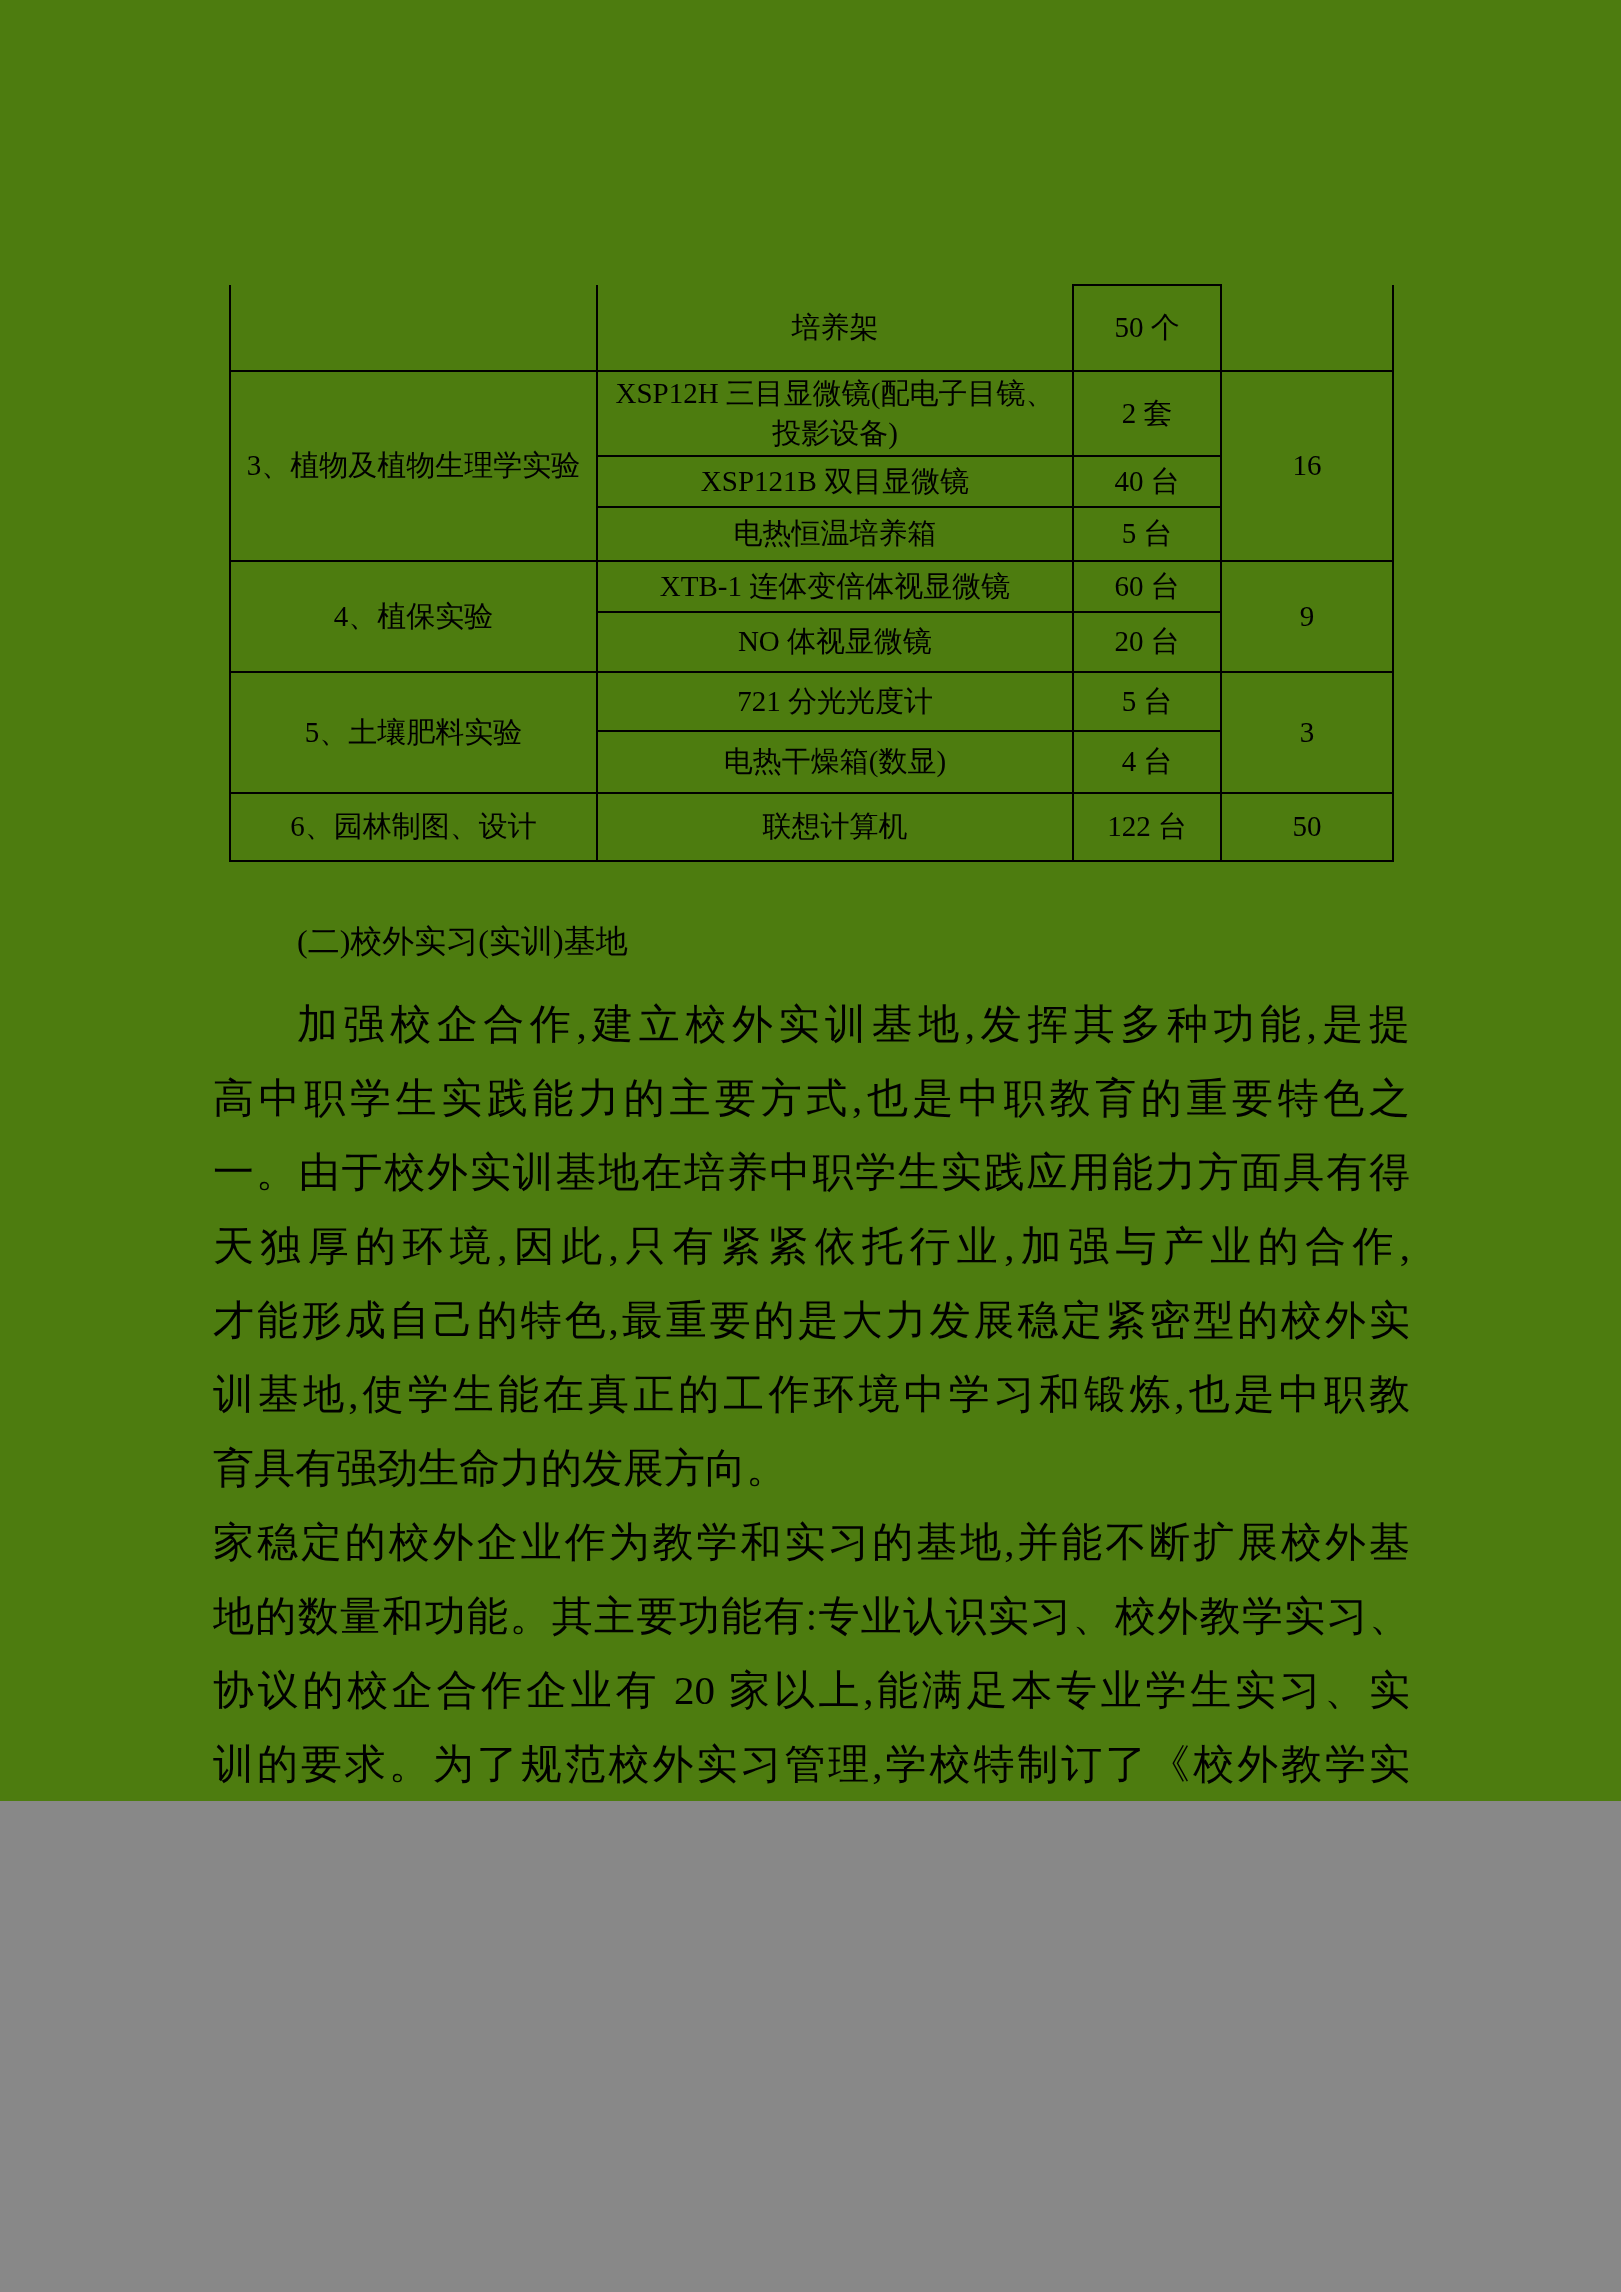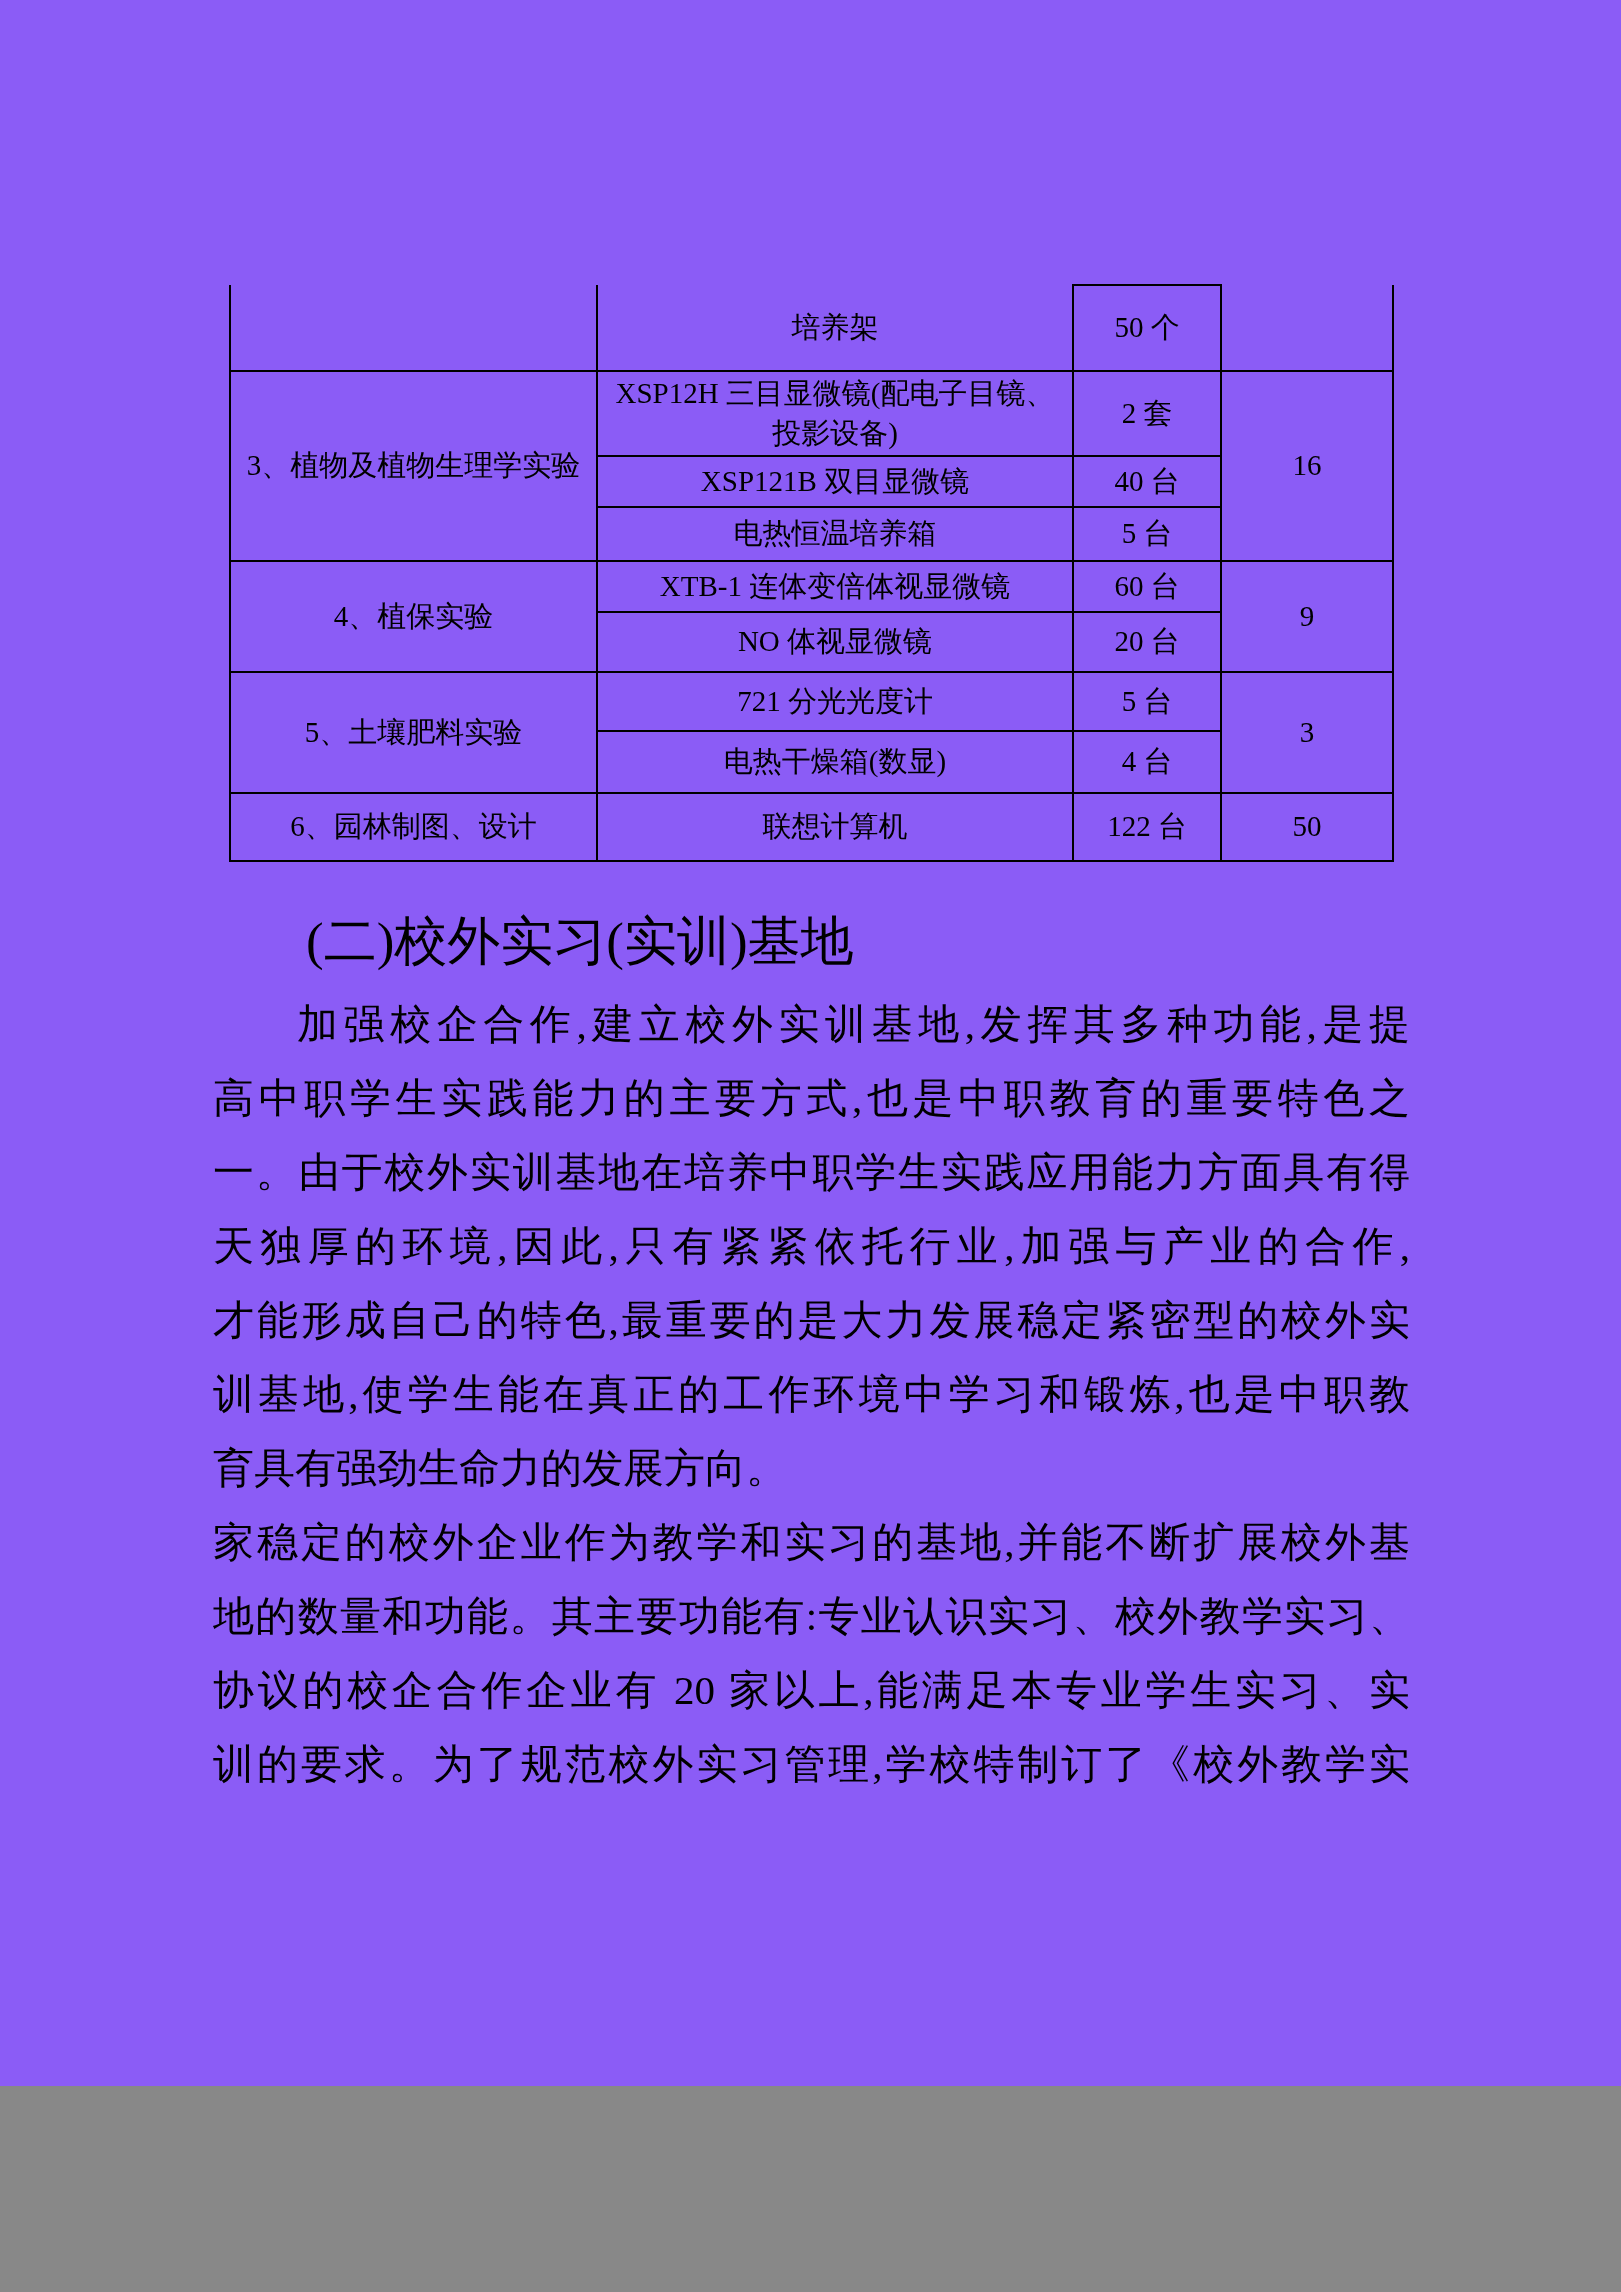--- a/index.html
+++ b/index.html
@@ -3,22 +3,22 @@
 <meta charset="utf-8">
 <style>
   html, body {
     margin: 0;
     padding: 0;
     background: #888;
   }
   .page {
     position: relative;
     width: 1621px;
-    height: 2086px;
-    background: #8b5cf6;
+    height: 1801px;
+    background: #4d7c0f;
     color: #000000;
     font-family: "Liberation Serif", "DejaVu Serif", serif;
     overflow: hidden;
   }
 
   
   table.equip-table {
     position: absolute;
     left: 229px;
     top: 284px;
@@ -37,25 +37,25 @@
     overflow: hidden;
   }
   
   tr.row-cut td { border-top: none; }
   tr.row-cut td.qty-cell { border-top: 2px solid #000; margin-left: 13px; }
   td.equip-cell { white-space: pre-line; }
 
   
   .section-heading {
     position: absolute;
-    left: 306px;
+    left: 297px;
     top: 904px;
     height: 74px;
     line-height: 74px;
-    font-size: 53px;
+    font-size: 32px;
     white-space: nowrap;
   }
 
   
   .body-text {
     position: absolute;
     left: 213px;
     top: 987px;
     width: 1197px;
     font-size: 41px;

